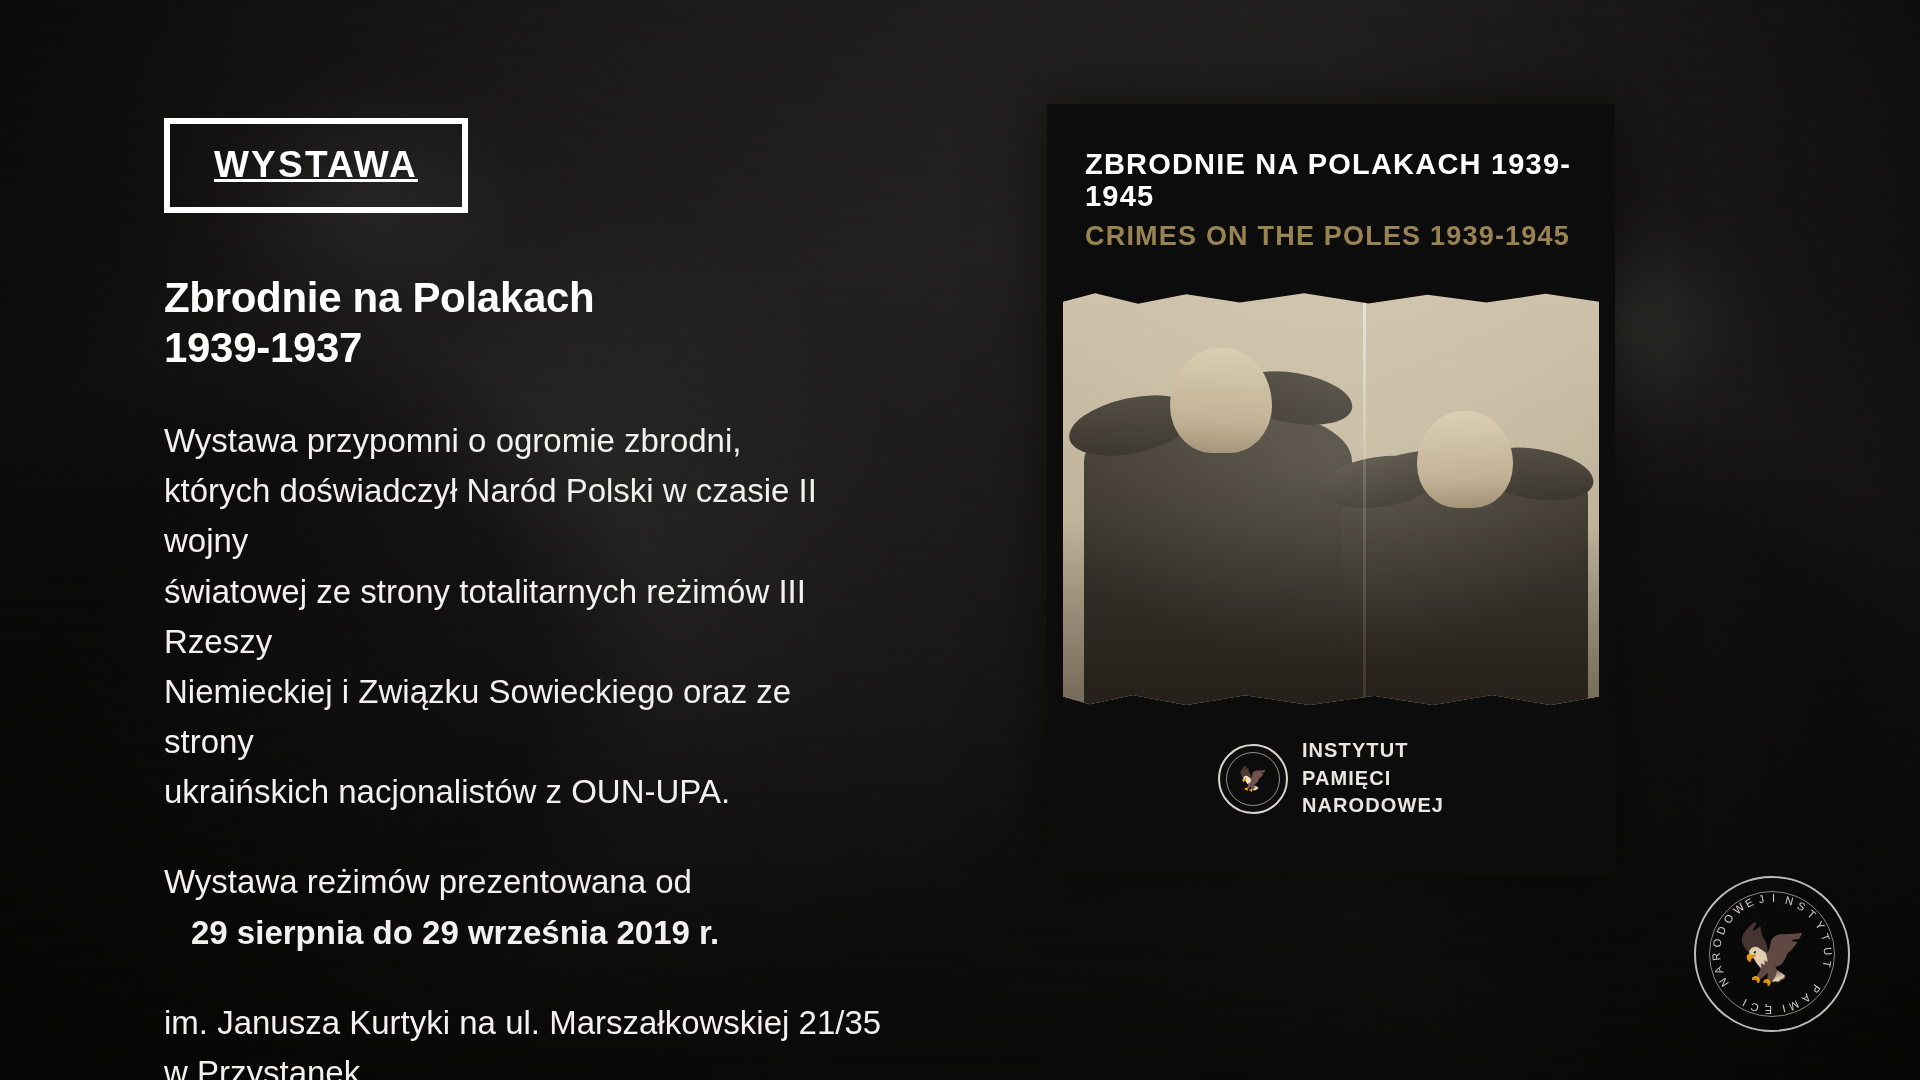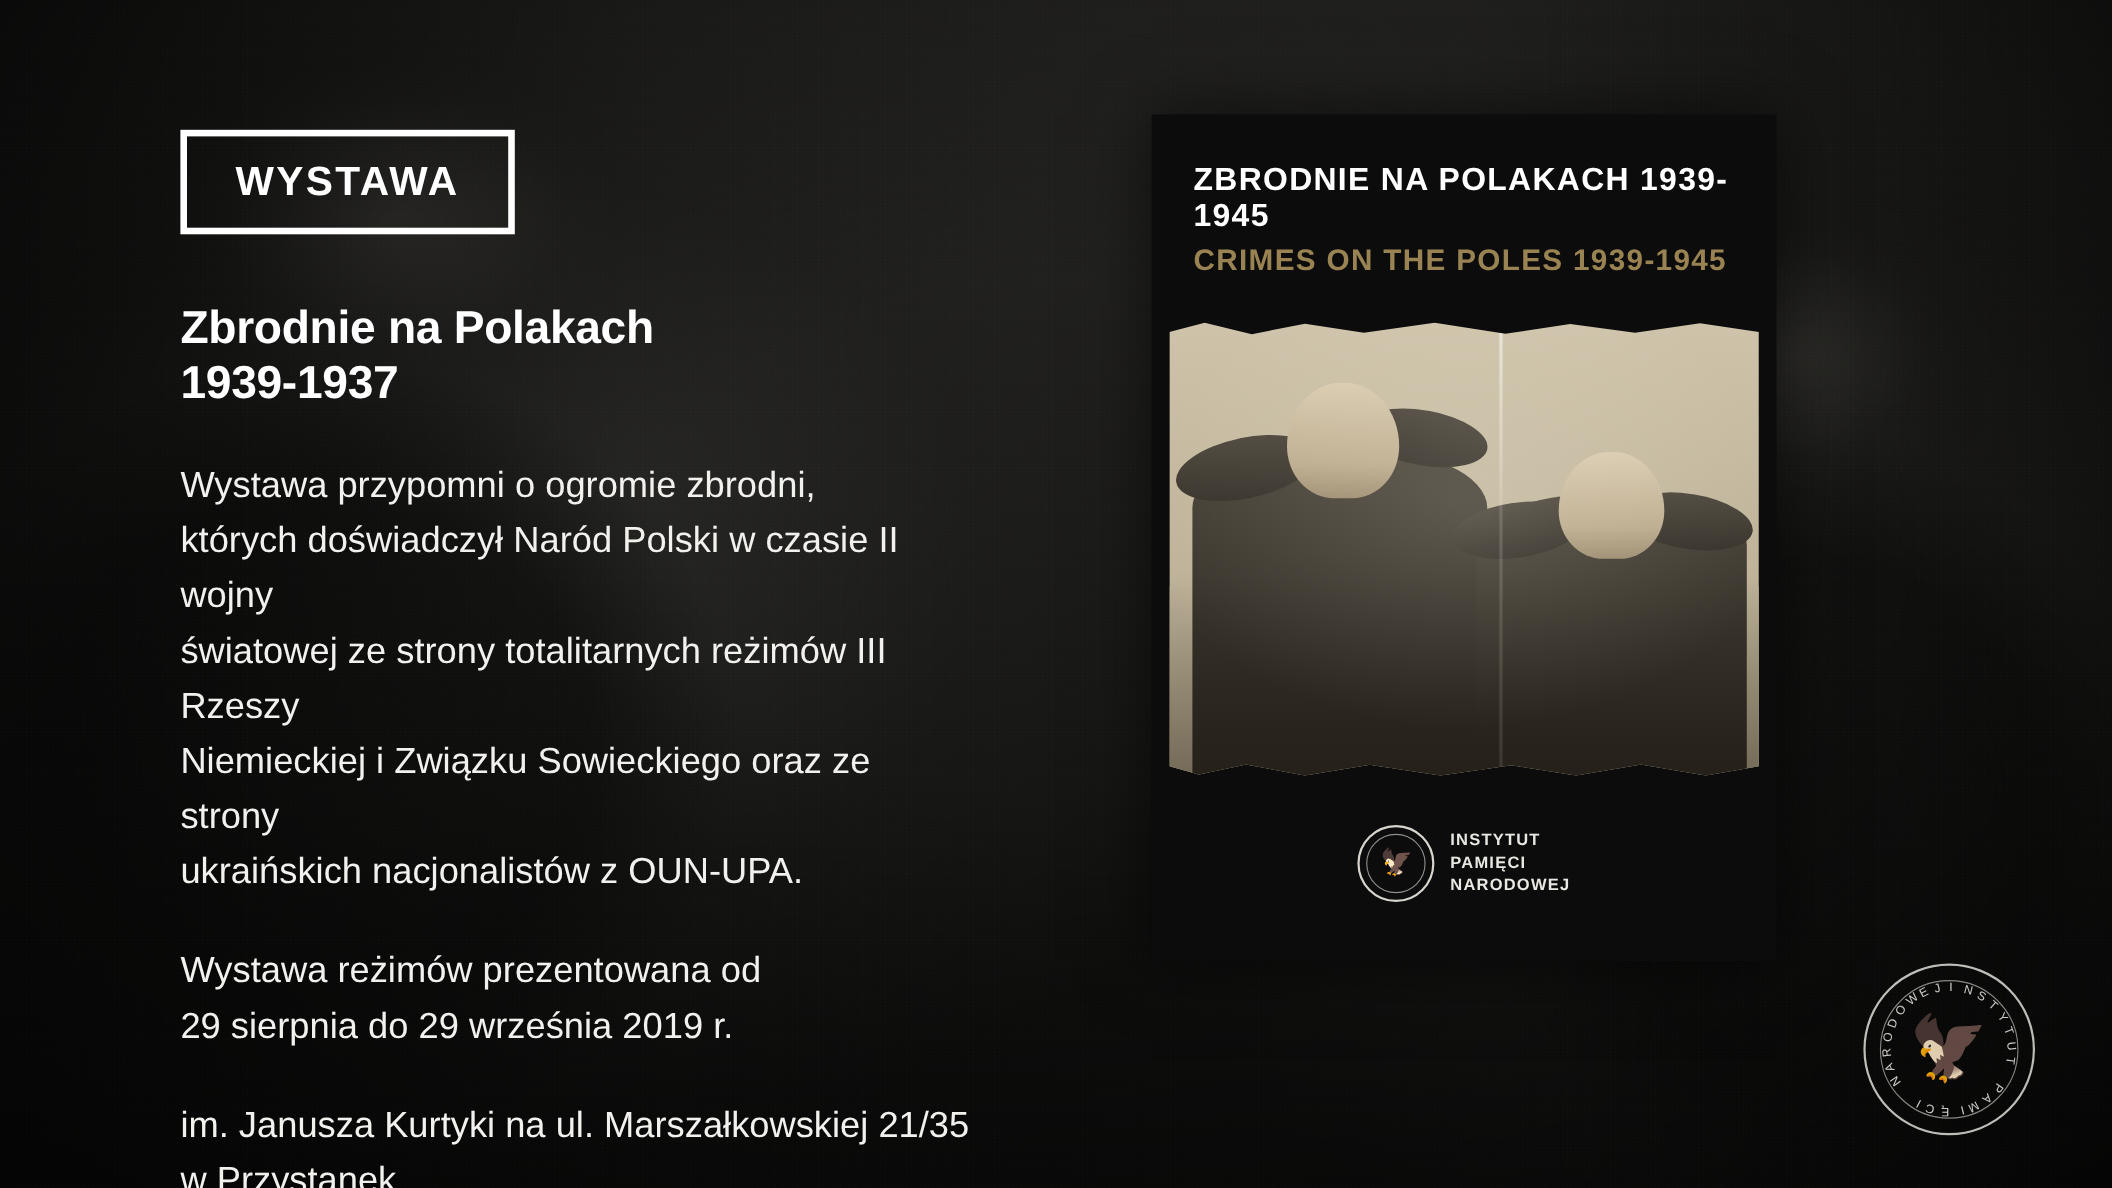--- a/index.html
+++ b/index.html
@@ -87,40 +87,41 @@
     border: 6px solid #ffffff;
     padding: 22px 44px 24px 44px;
     margin-bottom: 60px;
   }
   .badge-label {
     color: #ffffff;
     font-size: 37px;
     font-weight: bold;
     letter-spacing: 2.2px;
     line-height: 1;
+    text-decoration: underline;
   }
 
   .title {
     color: #ffffff;
     font-size: 42px;
     font-weight: bold;
     line-height: 1.18;
     letter-spacing: -0.3px;
     margin: 0 0 44px 0;
   }
   .title-line { display: block; }
 
   .body-block {
     color: #f2f1ee;
     font-size: 33px;
     line-height: 1.52;
     margin-bottom: 40px;
   }
   .body-block .line { display: block; }
-  .strong-line { font-weight: normal; }
+  .strong-line { font-weight: bold; margin-left: 27px; }
 
   
   .card {
     position: absolute;
     left: 1047px;
     top: 104px;
     width: 568px;
     height: 770px;
     background: #0c0c0c;
     box-shadow: 0 0 60px rgba(0,0,0,0.6);
@@ -250,21 +251,21 @@
     border: 1px solid rgba(216,213,205,0.65);
   }
   .seal-eagle {
     font-size: 24px;
     color: #e9e7e1;
     line-height: 1;
     z-index: 2;
   }
   .ipn-name {
     color: #e9e7e1;
-    font-size: 15px;
+    font-size: 20px;
     font-weight: bold;
     letter-spacing: 1.1px;
     line-height: 1.38;
   }
   .ipn-name .line { display: block; }
 
   
   .watermark {
     position: absolute;
     right: 70px;

